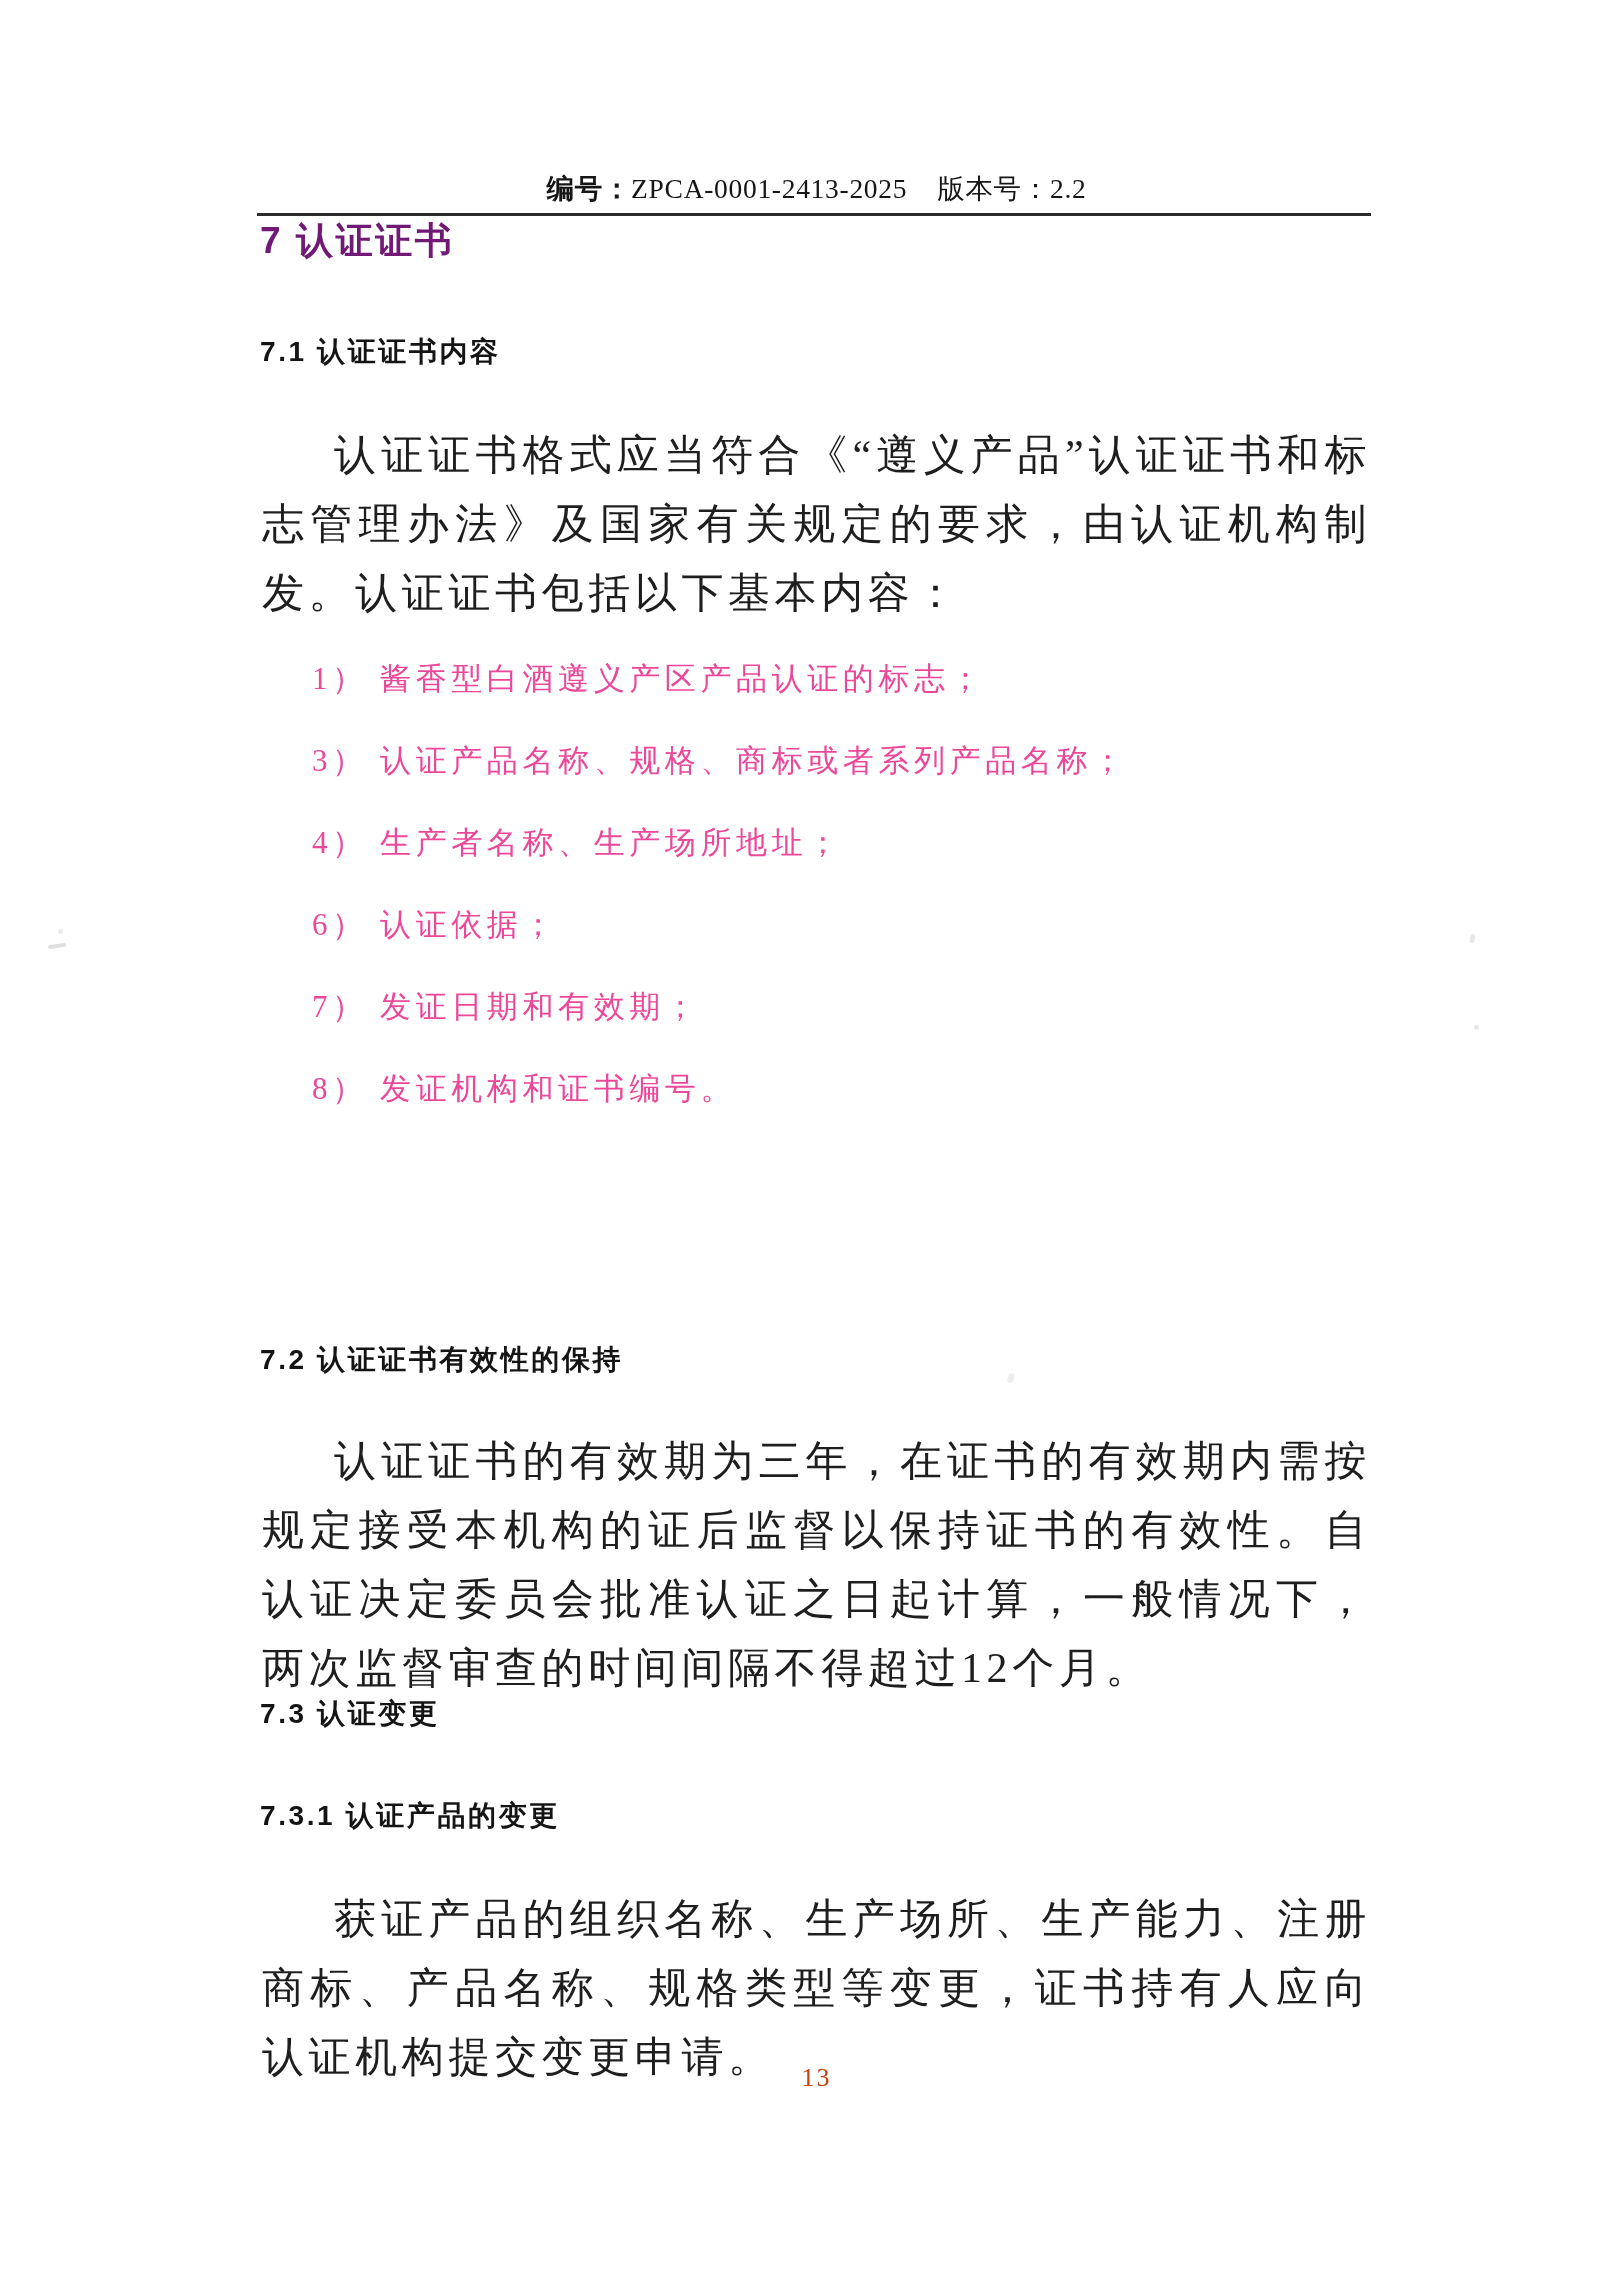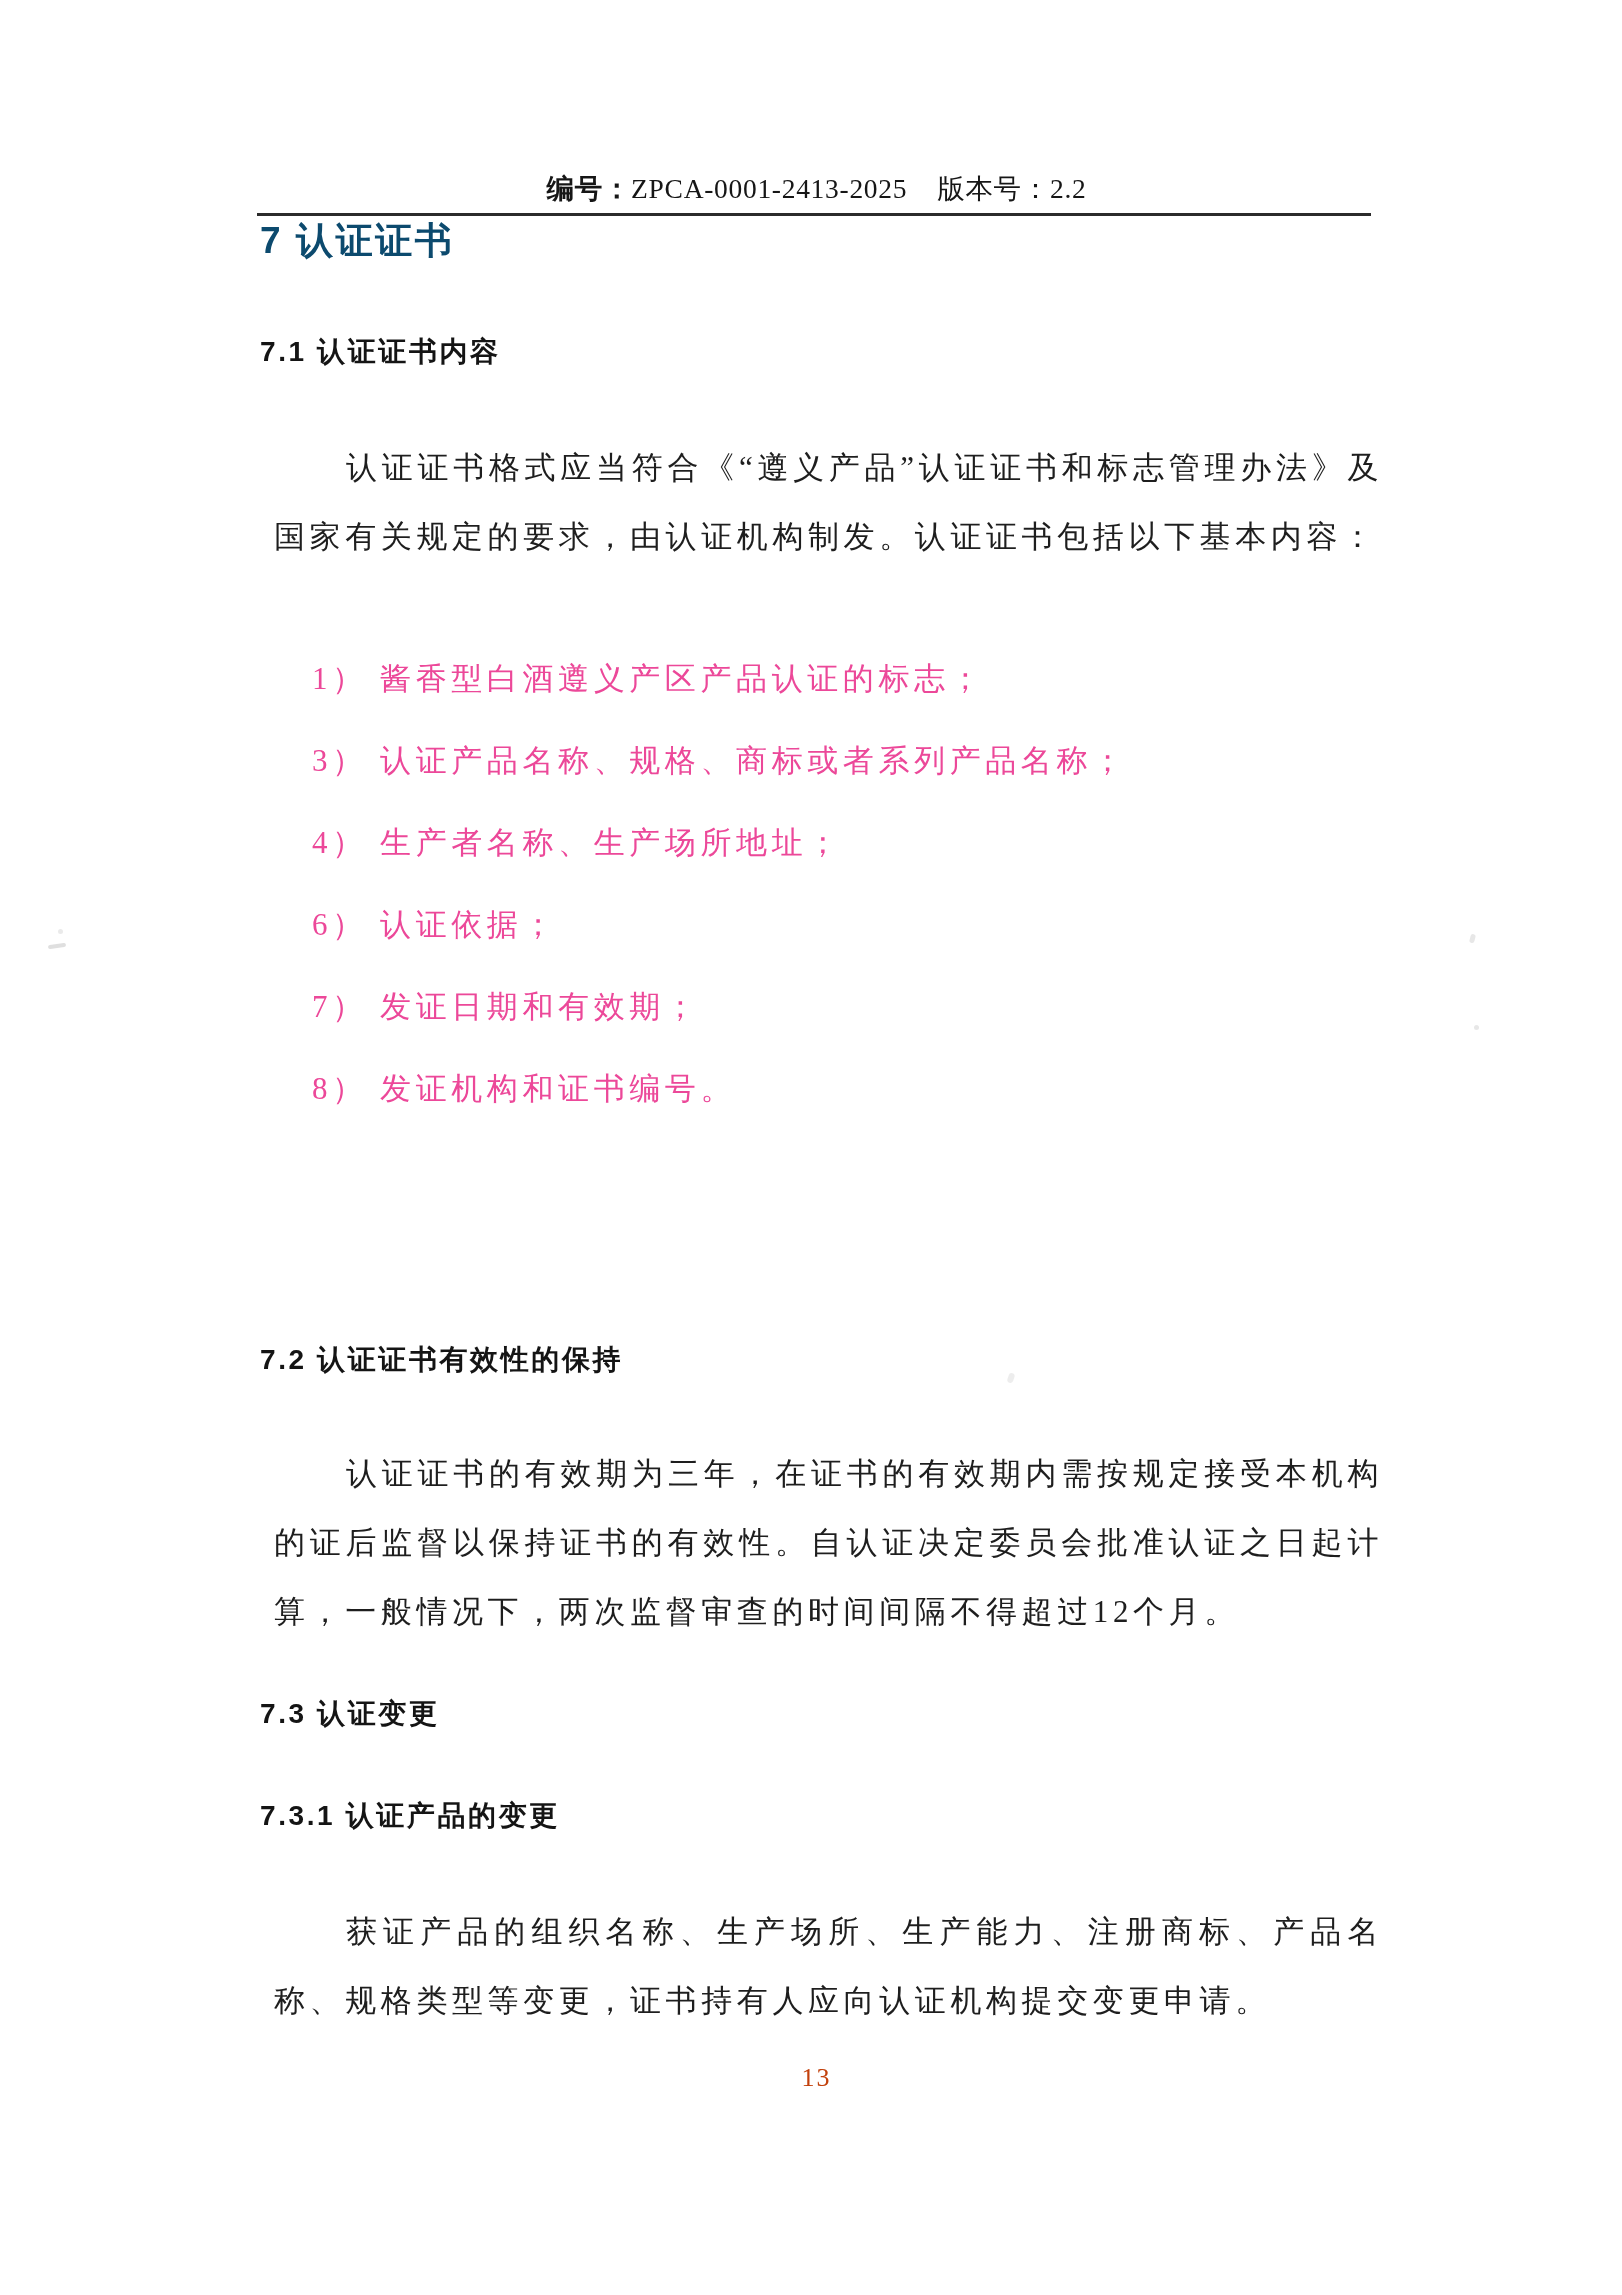--- a/index.html
+++ b/index.html
@@ -42,21 +42,21 @@
   }
 
   .h1 {
     top: 217px;
     left: 260px;
     font-family: "Liberation Sans", "DejaVu Sans", sans-serif;
     font-weight: bold;
     font-size: 37px;
     line-height: 47px;
     letter-spacing: 2.6px;
-    color: #0c4a6e;
+    color: #701a75;
     margin: 0;
     text-align: right;
   }
   .h2, .h3 {
     left: 260px;
     font-family: "Liberation Sans", "DejaVu Sans", sans-serif;
     font-weight: bold;
     font-size: 28px;
     line-height: 44px;
     letter-spacing: 2.6px;
@@ -64,27 +64,27 @@
     margin: 0;
   }
   .h2-71 { top: 330px; }
   .h2-72 { top: 1338px; }
   .h2-73 { top: 1692px; }
   .h3-731 { top: 1794px; }
 
   .para {
     left: 262px;
     width: 1109px;
-    font-size: 31px;
+    font-size: 42px;
     line-height: 69px;
     letter-spacing: 4.6px;
     text-align: justify;
     text-indent: 72px;
     color: #1e1e1e;
-    margin: 12px;
+    margin: 0;
   }
   .para-71 { top: 421px; }
   .para-72 { top: 1427px; }
   .para-731 { top: 1885px; }
 
   .cert-list {
     top: 638px;
     left: 312px;
     width: 1040px;
     margin: 0;

